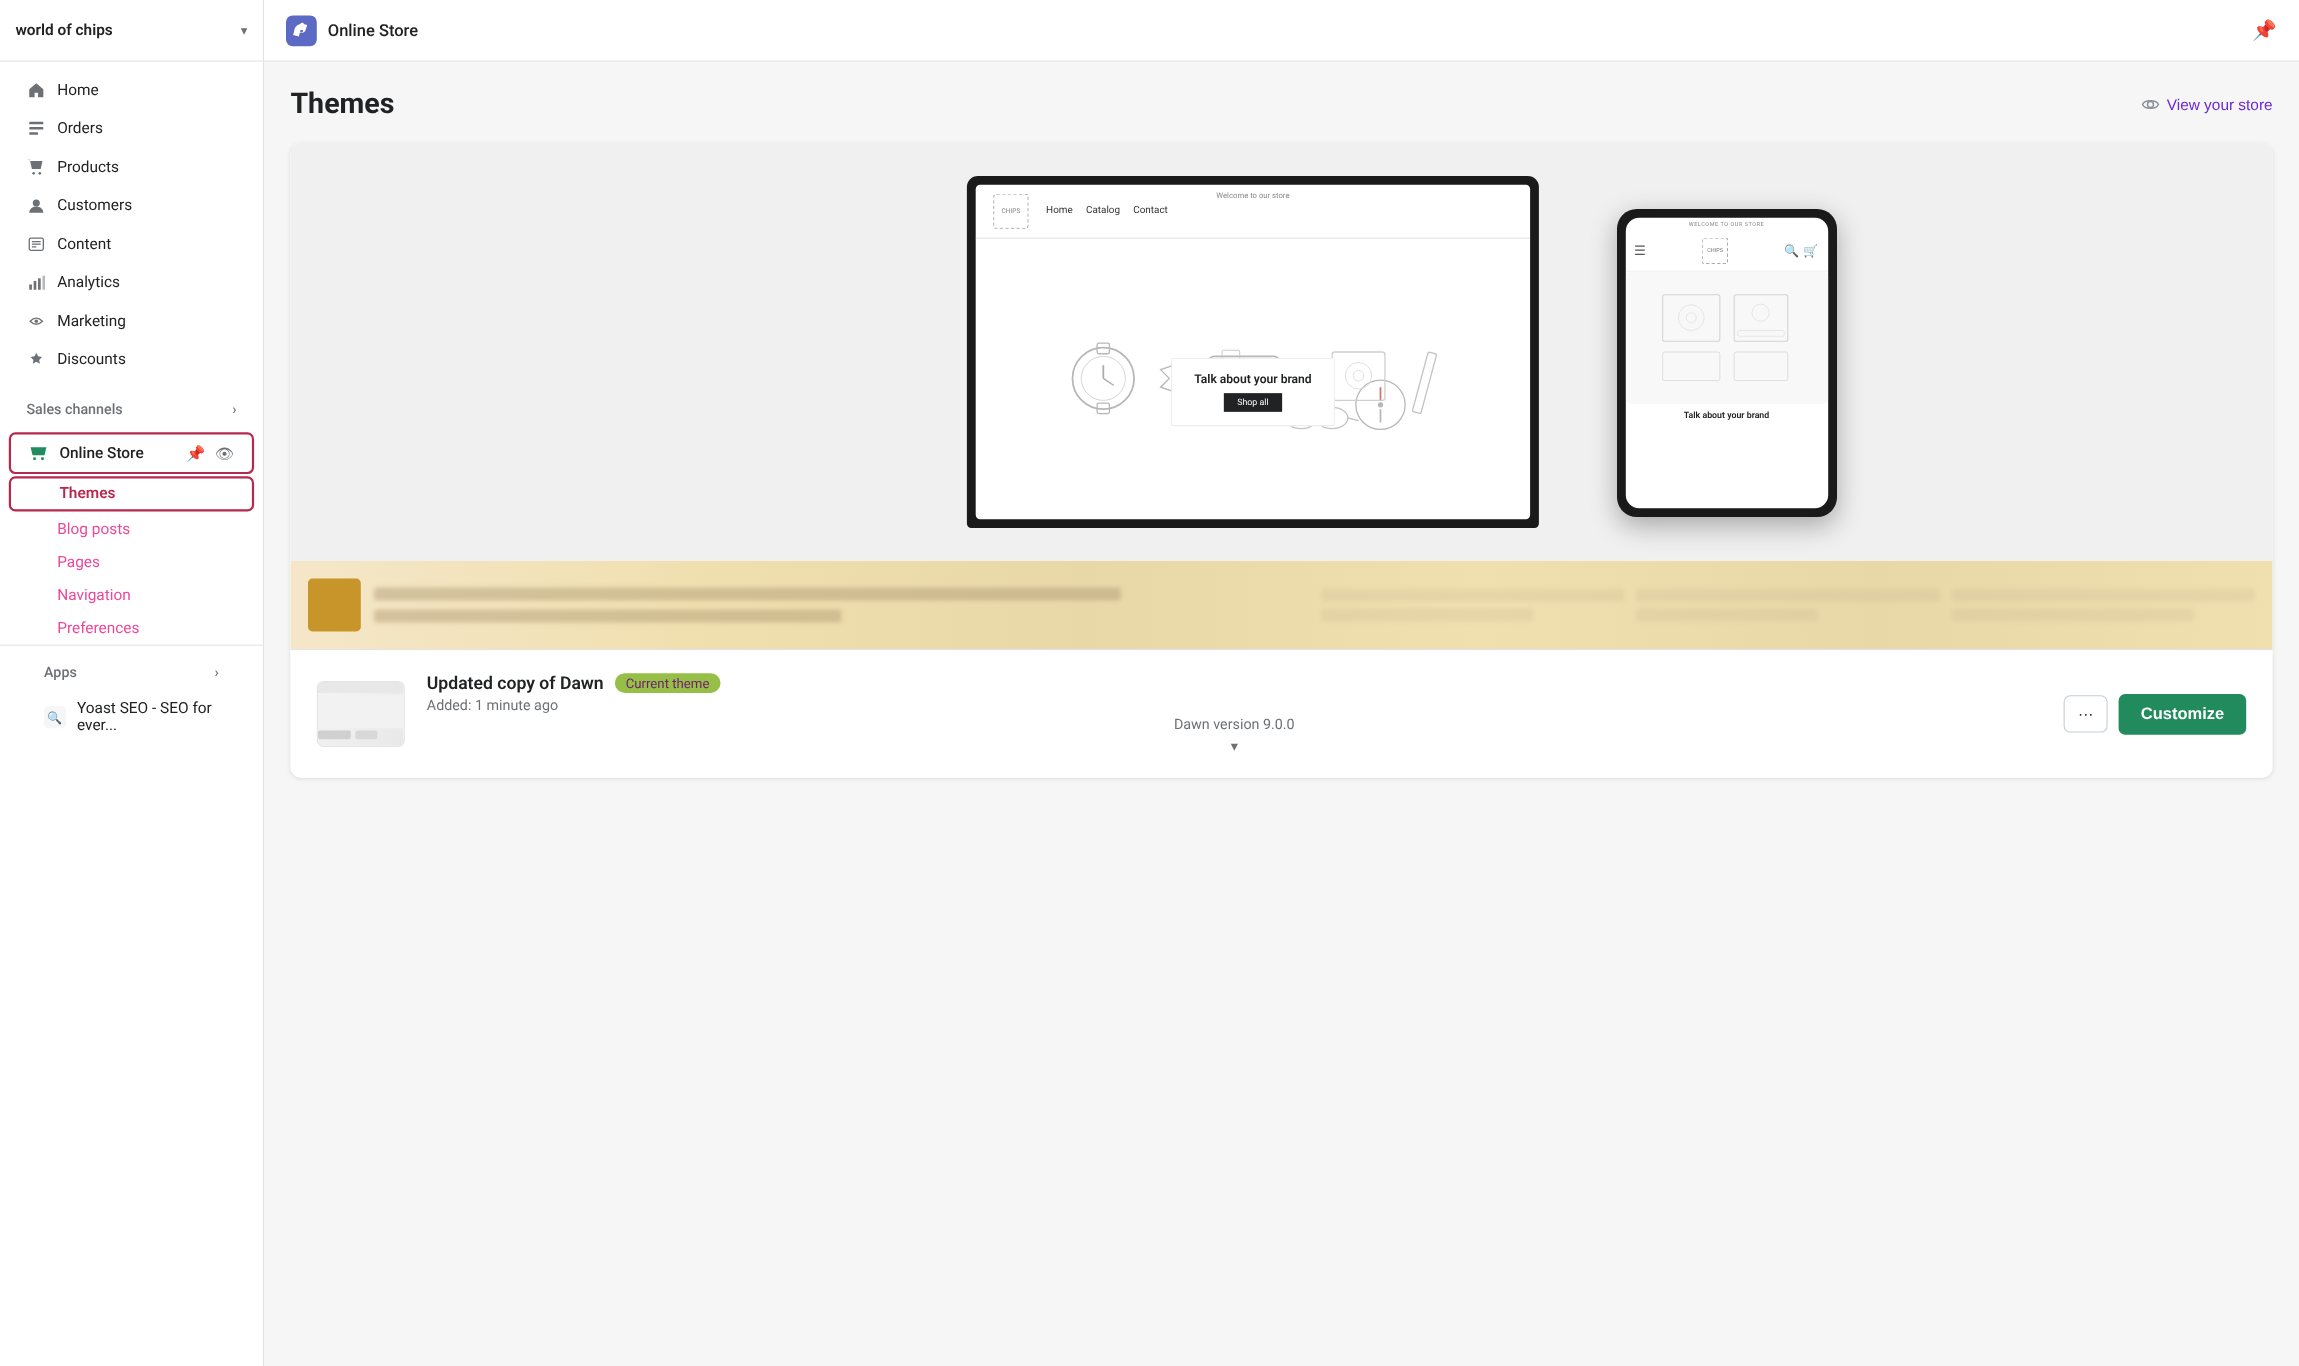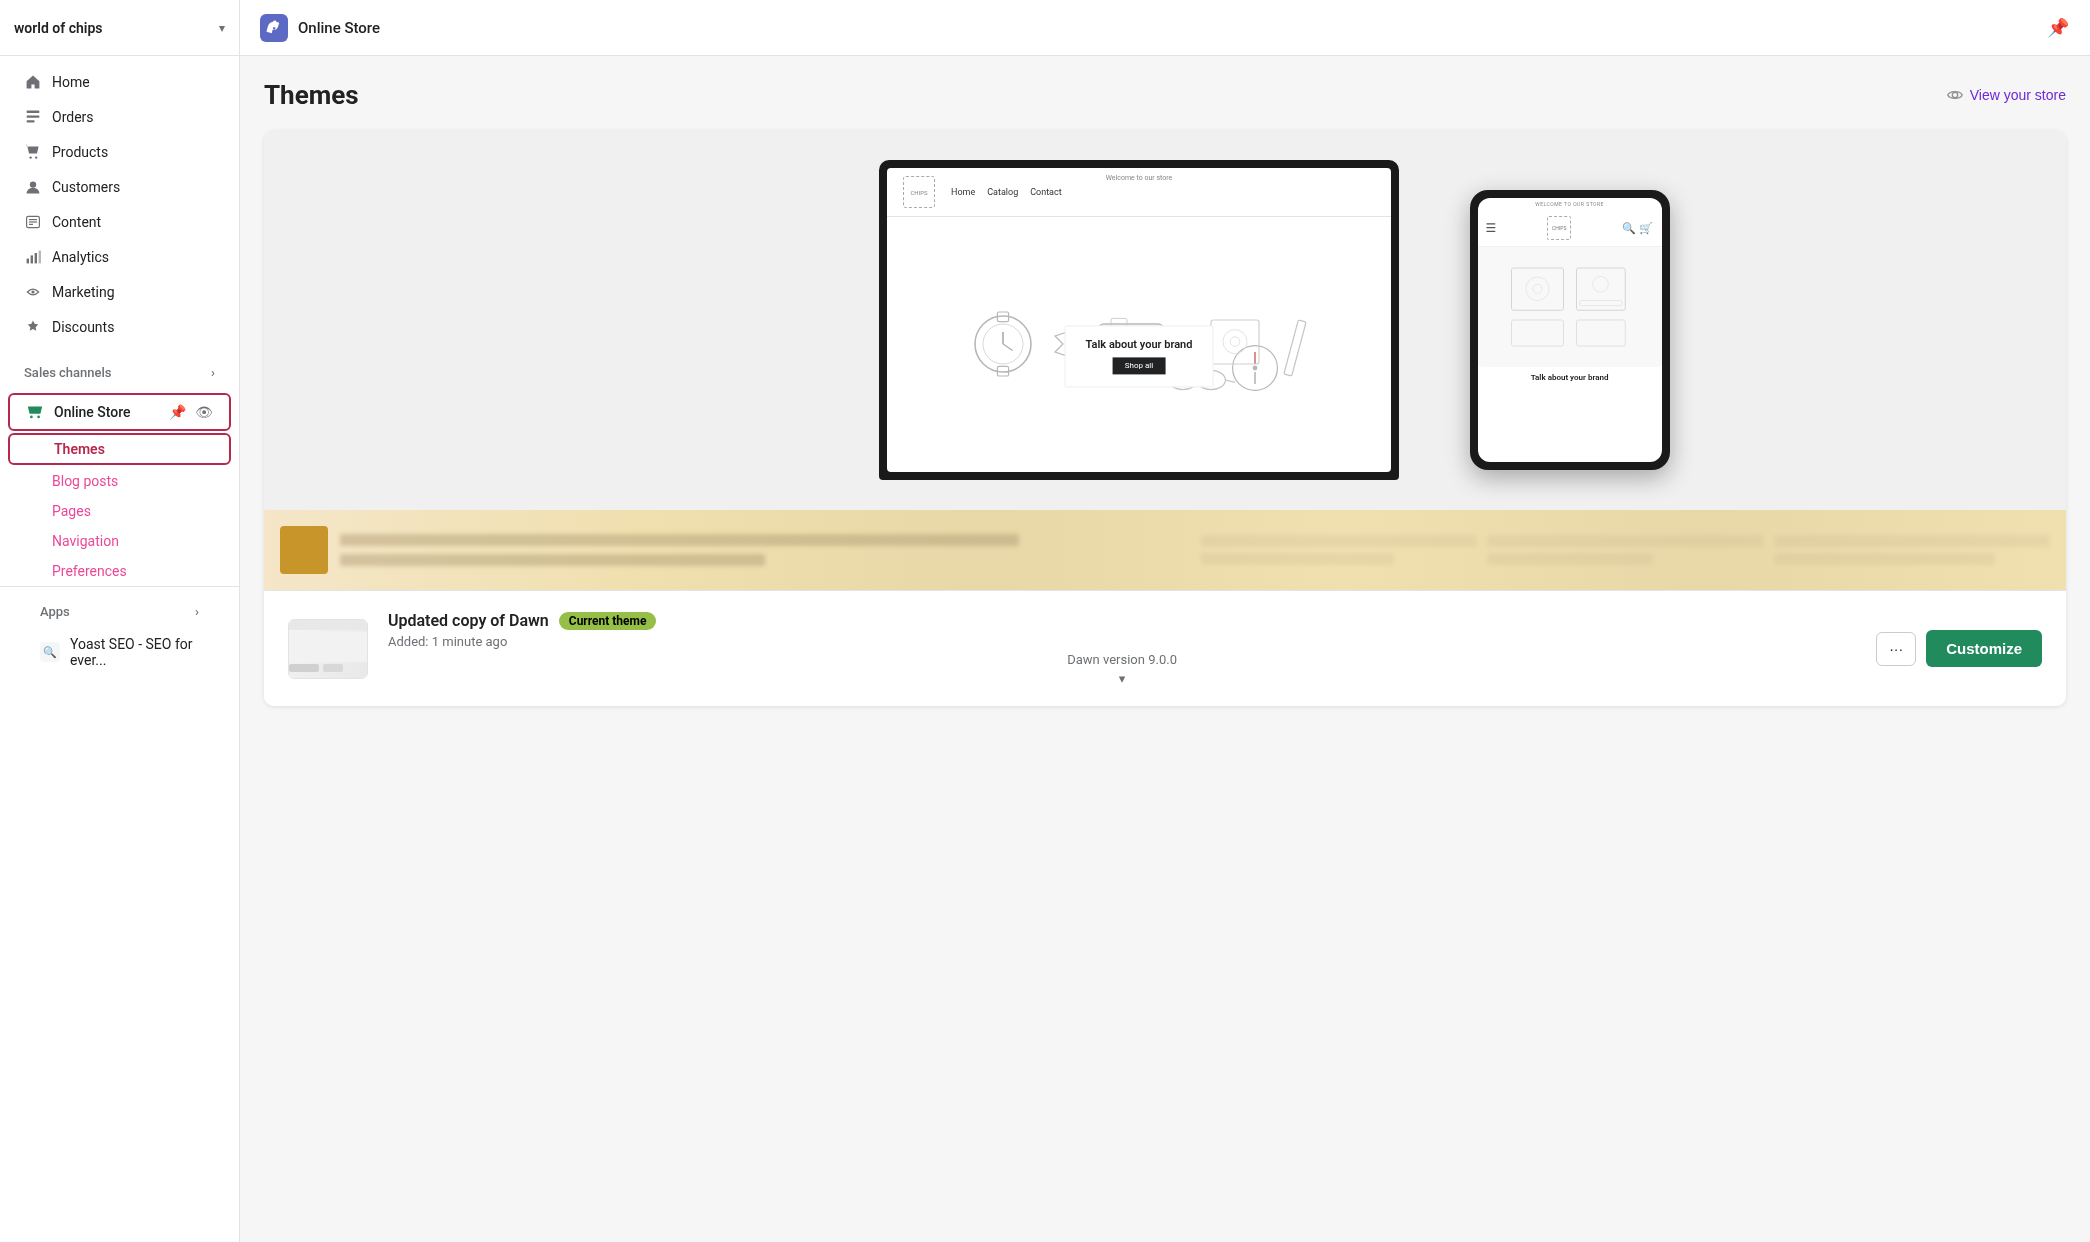--- a/index.html
+++ b/index.html
@@ -415,23 +415,23 @@
     }
     .theme-details { flex: 1; }
     .theme-name-row {
       display: flex; align-items: center; gap: 10px; margin-bottom: 4px;
     }
     .theme-name {
       font-size: 16px; font-weight: 600; color: #202223;
     }
     .current-badge {
       background: #95bf47;
-      color: #000000;
+      color: #701a75;
       font-size: 12px;
-      font-weight: 700;
+      font-weight: 400;
       padding: 2px 10px;
       border-radius: 12px;
     }
     .theme-meta { font-size: 13px; color: #6d7175; margin-bottom: 3px; }
     .version-row {
       display: flex; align-items: center; gap: 4px; font-size: 13px; color: #6d7175; flex-direction: column;
     }
     .version-dropdown { color: #6d7175; cursor: pointer; }
 
     .theme-actions { display: flex; gap: 10px; align-items: center; }

